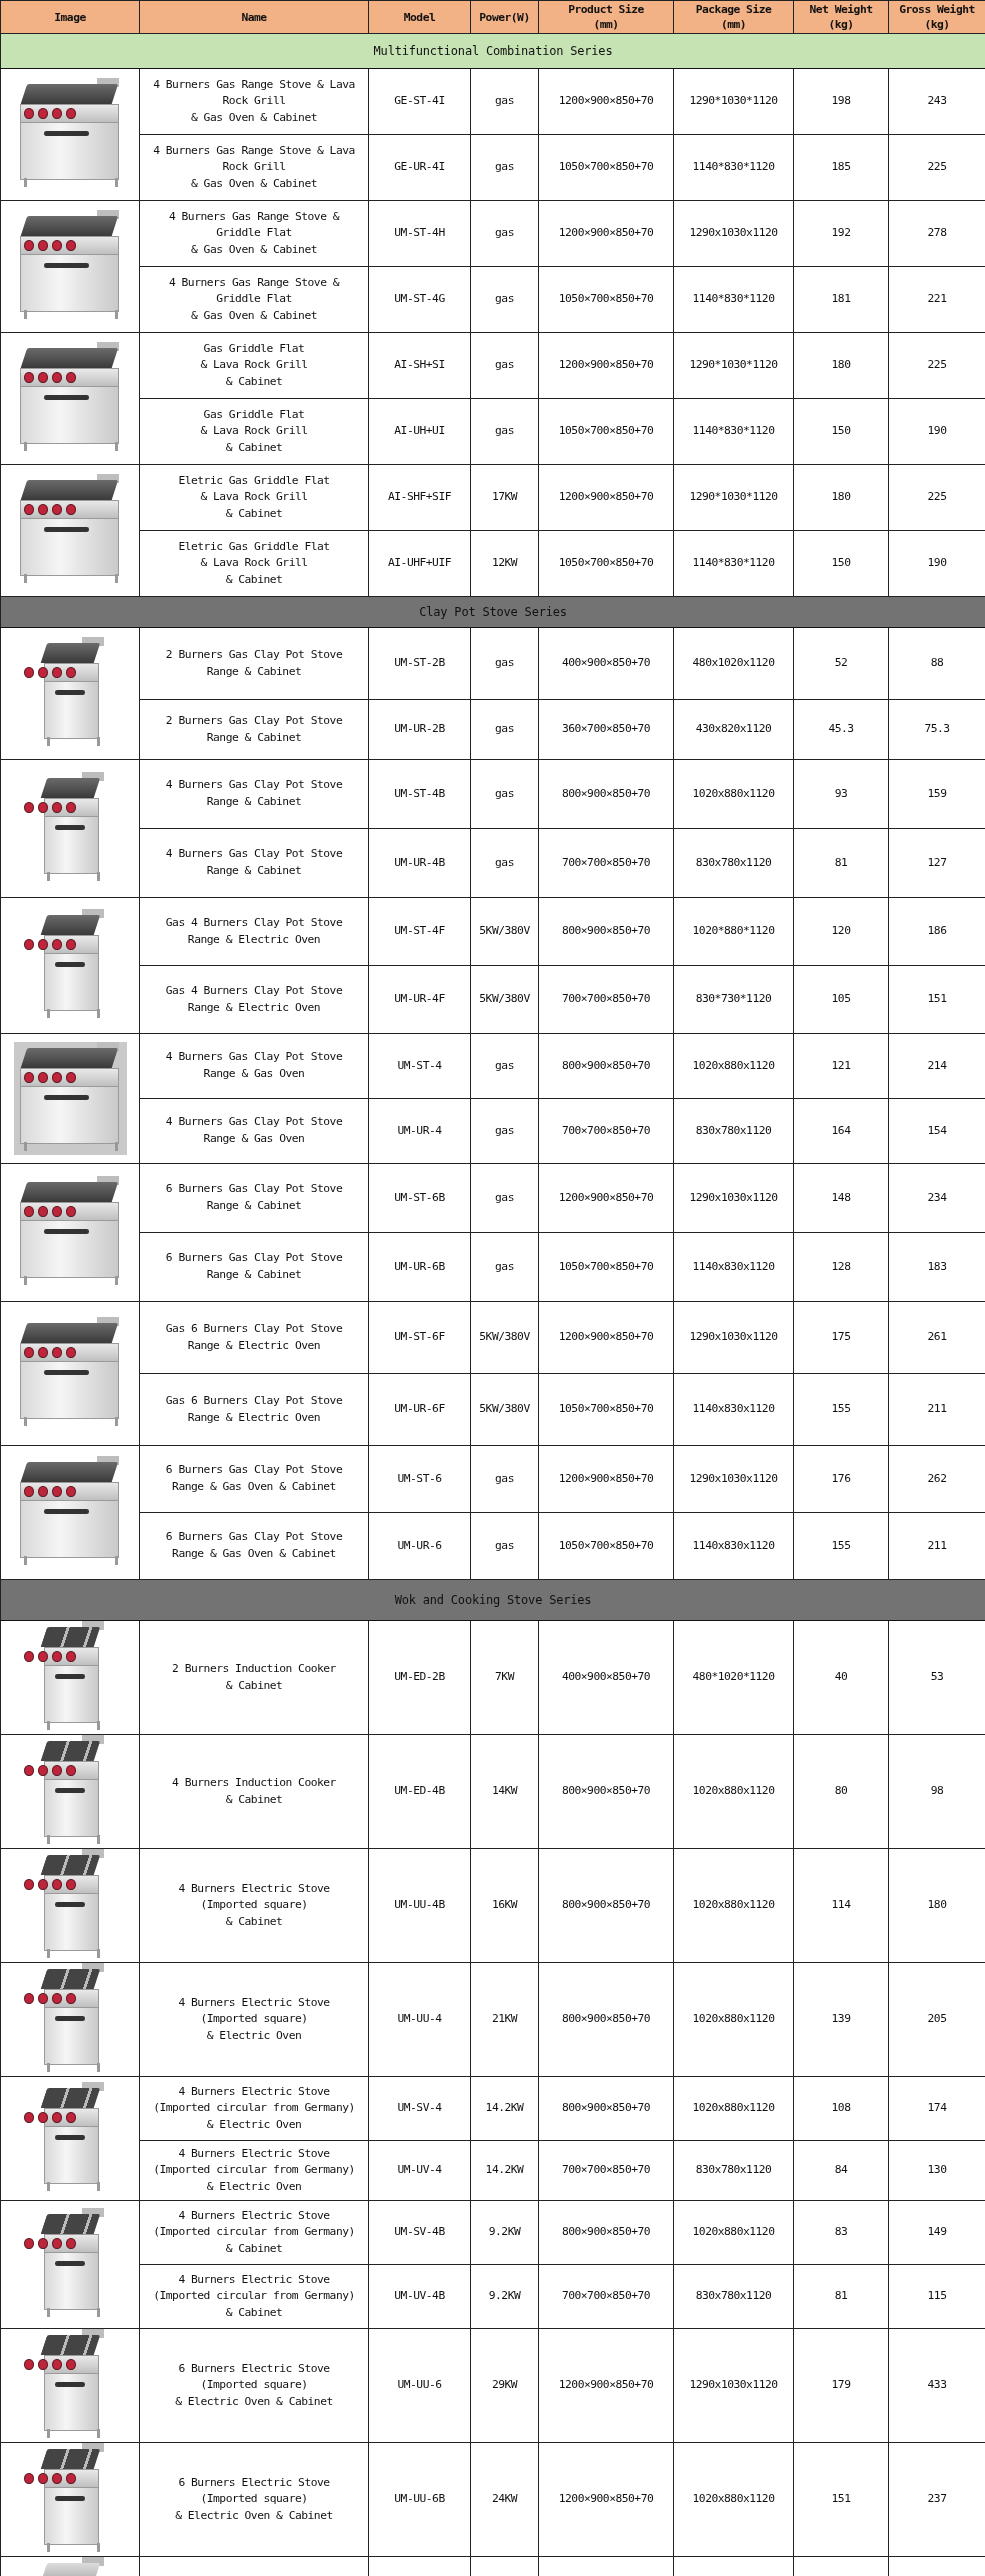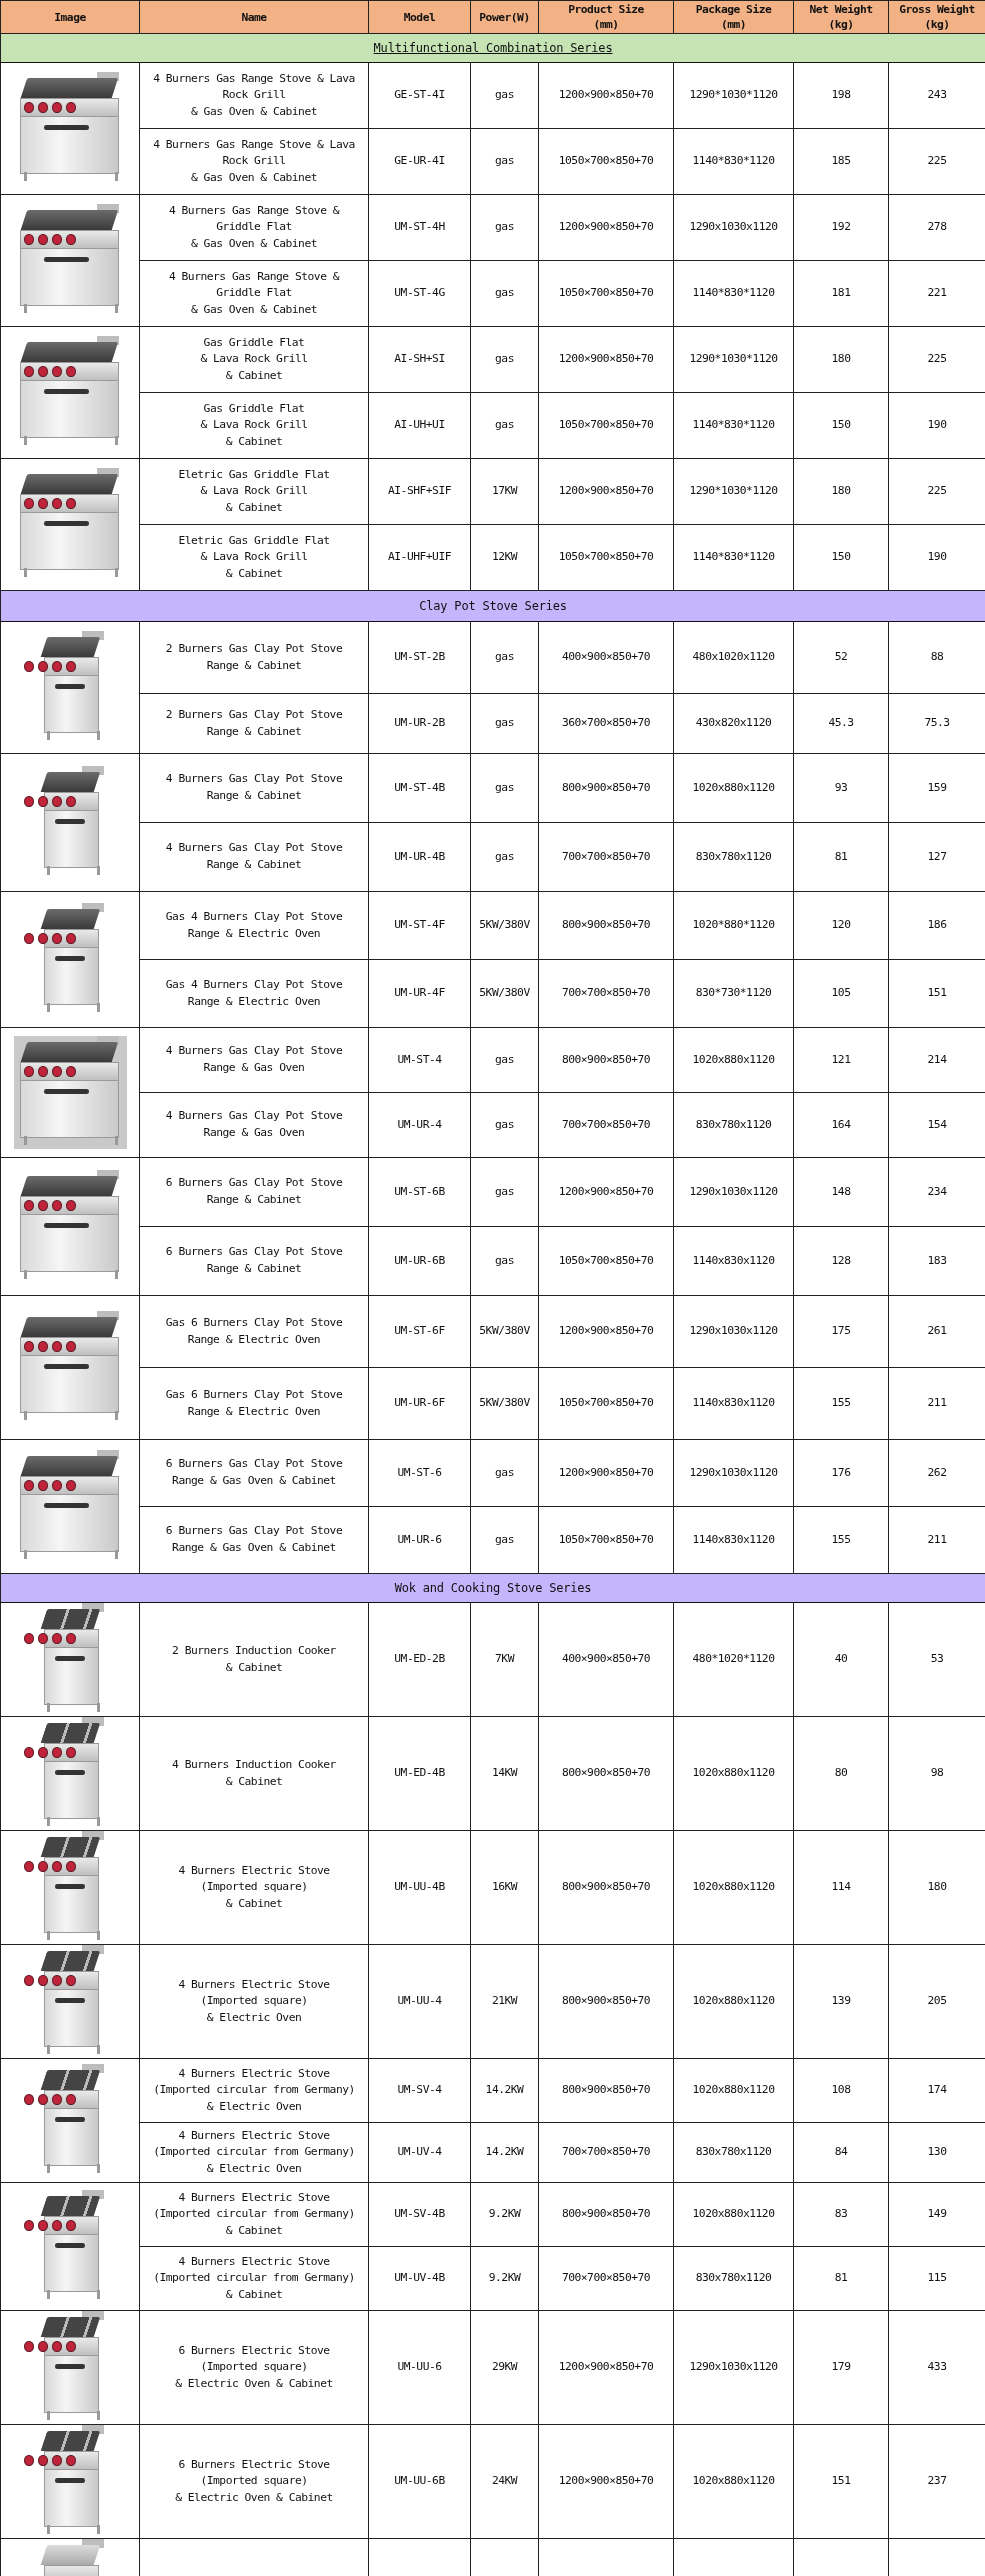--- a/index.html
+++ b/index.html
@@ -16,21 +16,21 @@
   table.spec td, table.spec th {
     border-left: 0.8px solid #222; border-right: 0.8px solid #222;
     border-top: 0.8px solid #222; border-bottom: 0.8px solid #222;
     text-align: center; vertical-align: middle; padding: 0 1.5px;
     font-size: 11.3px; line-height: 16.6px; overflow: hidden;
     font-family: "DejaVu Sans Mono", "Liberation Mono", monospace;
     letter-spacing: -0.5px; white-space: pre-line;
   }
   table.spec th { background: #f2b285; font-weight: bold; font-size: 11.3px; line-height: 15px; height: 32px; }
   tr.section td { background: #c6e3b4; font-size: 12px; letter-spacing: -0.2px; border-bottom: 1.5px solid #111; border-top: 0.8px solid #555; }
-  tr.section.light td { background: #c4b5fd; }
+  tr.section.light td { background: #737373; }
   tr.group-start td { border-top: 1.5px solid #111; }
   td.img-cell { background: #fff; padding: 0; position: relative; }
   td.img-cell .stove { margin: 0 auto; }
   
   .stove { position: relative; width: 113px; height: 113px; }
   .stove .top { position: absolute; left: 10.6px; top: 6px; width: 91px; height: 19.6px; background: linear-gradient(#6b6b6b, #3a3a3a); border-radius: 2.3px 2.3px 0 0; transform: skewX(-18deg); }
   .stove .back { position: absolute; left: 83px; top: 0; width: 22.6px; height: 9px; background: #bdbdbd; }
   .stove .panel { position: absolute; left: 6px; top: 26px; width: 97px; height: 18px; background: linear-gradient(#e9e9e9, #bdbdbd); border: 0.8px solid #999; }
   .stove .knobs { position: absolute; left: 10.6px; top: 30px; display: flex; gap: 4.5px; }
   .stove .knob { width: 7.5px; height: 9px; border-radius: 50%; background: #c0243a; border: 1.5px solid #5b1a24; }
@@ -69,21 +69,21 @@
 (mm)</th>
       <th>Package Size
 (mm)</th>
       <th>Net Weight
 (kg)</th>
       <th>Gross Weight
 (kg)</th>
     </tr>
   </thead>
   <tbody id="tbody">
-      <tr class="section" style="height: 29px; text-decoration: underline;">
+      <tr class="section" style="height: 35px;">
         <td colspan="8">Multifunctional Combination Series</td>
       </tr>
       <tr class="group-start" style="height: 66px;">
         <td class="img-cell" rowspan="2"><div class="stove "><div class="back"></div><div class="top"></div><div class="panel"></div><div class="knobs"><span class="knob"></span><span class="knob"></span><span class="knob"></span><span class="knob"></span></div><div class="body"></div><div class="handle"></div><div class="legs"></div></div></td>
         <td>4 Burners Gas Range Stove &amp; Lava
 Rock Grill
 &amp; Gas Oven &amp; Cabinet</td>
         <td>GE-ST-4I</td>
         <td>gas</td>
         <td>1200×900×850+70</td>
@@ -314,21 +314,21 @@
       <tr class="" style="height: 67px;">
         <td>6 Burners Gas Clay Pot Stove
 Range &amp; Gas Oven &amp; Cabinet</td>
         <td>UM-UR-6</td>
         <td>gas</td>
         <td>1050×700×850+70</td>
         <td>1140x830x1120</td>
         <td>155</td>
         <td>211</td>
       </tr>
-      <tr class="section light" style="height: 29px;">
+      <tr class="section light" style="height: 41px;">
         <td colspan="8">Wok and Cooking Stove Series</td>
       </tr>
       <tr class="group-start" style="height: 84px;">
         <td class="img-cell" rowspan="1"><div class="stove narrow electric"><div class="back"></div><div class="top"></div><div class="panel"></div><div class="knobs"><span class="knob"></span><span class="knob"></span><span class="knob"></span><span class="knob"></span></div><div class="body"></div><div class="handle"></div><div class="legs"></div></div></td>
         <td>2 Burners Induction Cooker
 &amp; Cabinet</td>
         <td>UM-ED-2B</td>
         <td>7KW</td>
         <td>400×900×850+70</td>
         <td>480*1020*1120</td>

